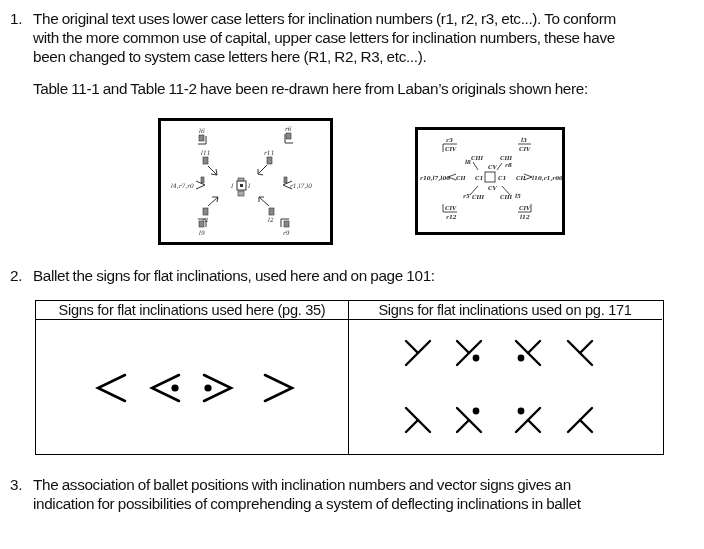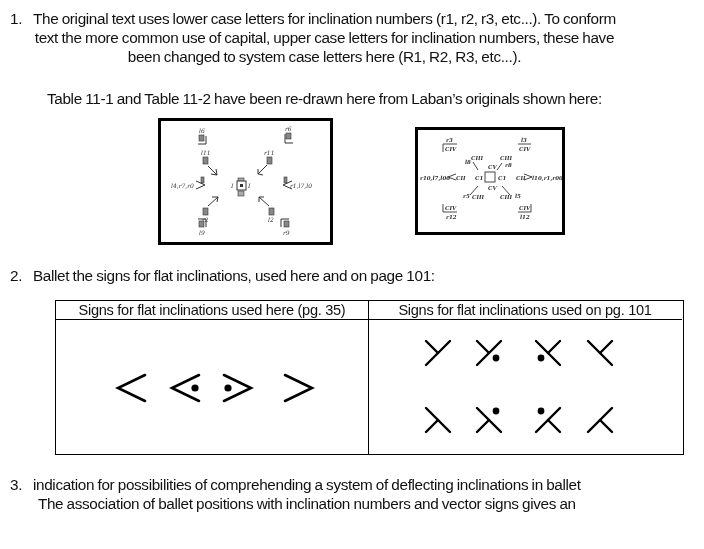--- a/index.html
+++ b/index.html
@@ -26,35 +26,35 @@
       position: absolute;
       left: 0;
       top: 0;
     }
     .ptext {
       position: absolute;
       left: 23px;
       top: 0;
       white-space: nowrap;
     }
-    .line { display: block; white-space: nowrap; text-align: center; }
+    .line { display: block; white-space: nowrap; }
 
     
     .figbox {
       position: absolute;
       border: 3px solid #000;
       background: #fff;
       box-sizing: border-box;
     }
     .figbox svg { position: absolute; left: 0; top: 0; }
 
     
     .cmp-table {
       position: absolute;
-      left: 55px;
+      left: 35px;
       top: 300px;
       width: 629px;
       height: 155px;
       border: 1.5px solid #000;
       box-sizing: border-box;
       padding-left: 16px;
     }
     .cmp-head {
       position: absolute;
       top: 0;
@@ -83,23 +83,23 @@
     }
     .cmp-body svg { position: absolute; left: 0; top: 0; }
   </style>
 </head>
 <body>
 
 <div class="para" style="left:10px; top:9px; width:690px; height:96px;">
   <span class="num">1.</span>
   <div class="ptext">
     <span class="line">The original text uses lower case letters for inclination numbers (r1, r2, r3, etc...).  To conform</span>
-    <span class="line">text the more common use of capital, upper case letters for inclination numbers, these have</span>
+    <span class="line">with the more common use of capital, upper case letters for inclination numbers, these have</span>
     <span class="line">been changed to system case letters here (R1, R2, R3, etc...).</span>
-    <span class="line" style="margin-top:23px;">Table 11-1 and Table 11-2 have been re-drawn here from Laban’s originals shown here:</span>
+    <span class="line" style="margin-top:13px;">Table 11-1 and Table 11-2 have been re-drawn here from Laban’s originals shown here:</span>
   </div>
 </div>
 
 <div class="figbox" style="left:158px; top:118px; width:175px; height:127px;">
   <svg width="169" height="121" viewBox="0 0 169 121">
     <g fill="none" stroke="#333" stroke-width="1" font-family="DejaVu Serif, serif" font-style="italic" font-size="6">
 
       <text x="38" y="12" fill="#333" stroke="none">l6</text>
       <rect x="38" y="14" width="5" height="6" fill="#888" stroke="#333" stroke-width="0.6"></rect>
       <polyline points="37,23 45,23 45,15"></polyline>
@@ -211,21 +211,21 @@
 
 <div class="para" style="left:10px; top:266px; width:690px; height:20px;">
   <span class="num">2.</span>
   <div class="ptext">
     <span class="line">Ballet the signs for flat inclinations, used here and on page 101:</span>
   </div>
 </div>
 
 <div class="cmp-table">
   <div class="cmp-head left">Signs for flat inclinations used here (pg. 35)</div>
-  <div class="cmp-head right">Signs for flat inclinations used on pg. 101</div>
+  <div class="cmp-head right">Signs for flat inclinations used on pg. 171</div>
   <div class="cmp-divider"></div>
 
   <div class="cmp-body" style="left:0; width:312px;">
     <svg width="312" height="134" viewBox="0 0 312 134">
       <g stroke="#000" stroke-width="2.6" fill="none" stroke-linecap="round" stroke-linejoin="miter">
         <g>
           <polyline points="89,55 62,68 89,81"></polyline>
         </g>
         <g>
           <polyline points="143,55 116,68 143,81"></polyline>
@@ -284,16 +284,16 @@
           <line x1="243" y1="112" x2="231" y2="100"></line>
         </g>
       </g>
     </svg>
   </div>
 </div>
 
 <div class="para" style="left:10px; top:475px; width:690px; height:60px;">
   <span class="num">3.</span>
   <div class="ptext">
+    <span class="line">The association of ballet positions with inclination numbers and vector signs gives an</span>
     <span class="line">indication for possibilities of comprehending a system of deflecting inclinations in ballet</span>
-    <span class="line">The association of ballet positions with inclination numbers and vector signs gives an</span>
   </div>
 </div>
 
 </body></html>

